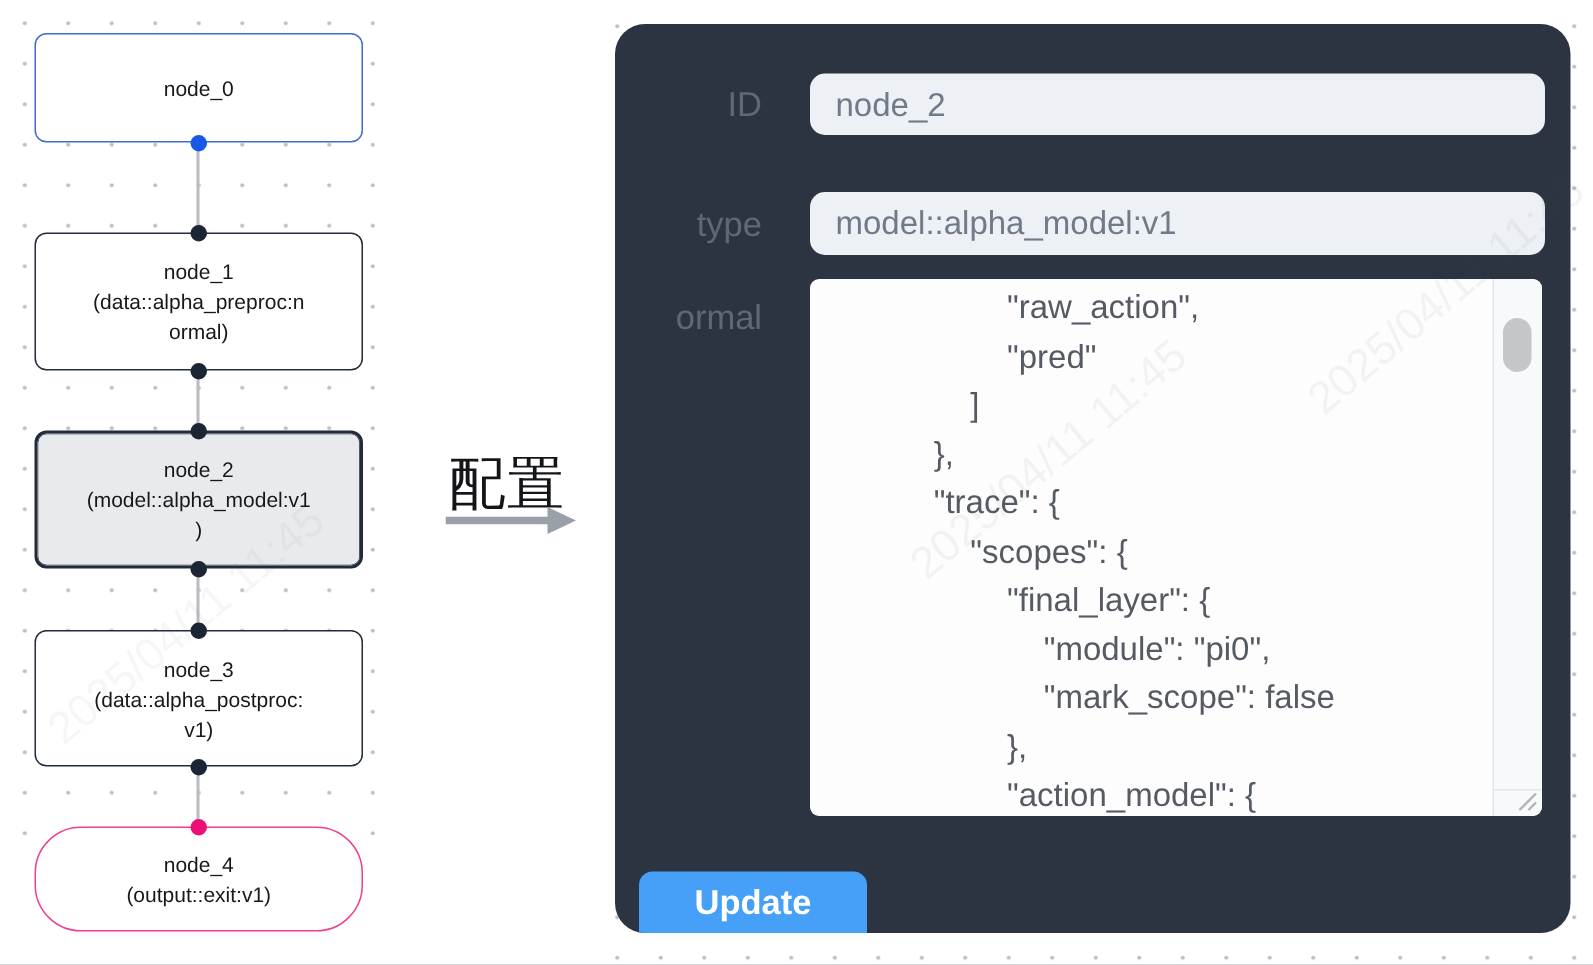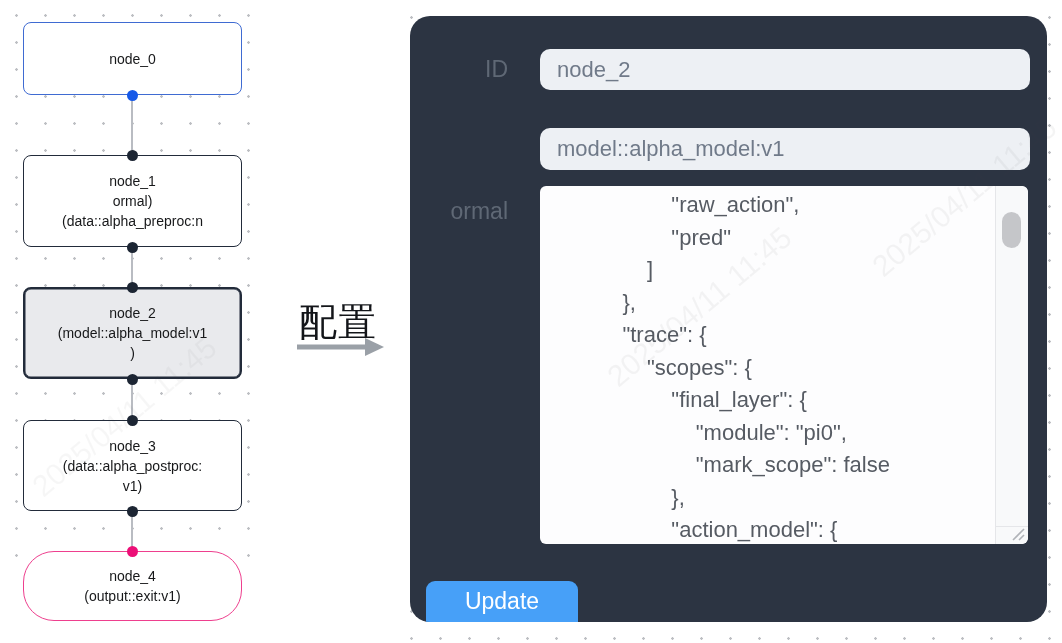--- a/index.html
+++ b/index.html
@@ -37,21 +37,21 @@
   .config-text{margin:0;padding:3px 0 0 58px;font-family:"Liberation Sans","DejaVu Sans",sans-serif;
          font-size:22px;line-height:32.5px;color:#565b63;white-space:pre;}
   .sb-hairline{position:absolute;left:455px;top:0;bottom:0;width:1px;background:#e5e6e9;}
   .sb-track{position:absolute;left:456px;right:0;top:0;bottom:0;background:#f8f9fa;
          border-radius:0 6px 6px 0;}
   .sb-thumb{position:absolute;right:7px;top:26px;width:19px;height:36px;border-radius:9.5px;
          background:#c5c6c9;}
   .sb-corner{position:absolute;right:0;bottom:17px;width:32px;height:1px;background:#e5e6e9;}
   .resize-grip{position:absolute;right:2px;bottom:2px;width:16px;height:16px;}
   .update-btn{position:absolute;left:16px;top:565px;width:152px;height:41px;border:none;
-         background:#47a0f8;color:#ffffff;font-size:23px;font-weight:400;border-radius:9px 9px 0 0;
+         background:#47a0f8;color:#ffffff;font-size:23px;font-weight:700;border-radius:9px 9px 0 0;
          font-family:"Liberation Sans","DejaVu Sans",sans-serif;}
   .watermark{position:absolute;font-size:30px;color:#444444;opacity:0.05;white-space:nowrap;
          transform:rotate(-40deg);pointer-events:none;z-index:5;}
 </style>
 </head>
 <body>
 
 <div class="page">
 
   <div class="graph-canvas dotted">
@@ -60,22 +60,22 @@
       <div class="edge" style="top: 379px; height: 41px;"></div>
       <div class="edge" style="top: 511px; height: 40px;"></div>
       <div class="node" style="left: 23px; top: 22px; width: 219px; height: 73px; border-color: rgb(63, 107, 210); background: rgb(255, 255, 255);">
     <div class="node-label">
           <div>node_0</div>
         </div>
   </div>
       <div class="node" style="left: 23px; top: 155px; width: 219px; height: 92px; border-color: rgb(34, 43, 58); background: rgb(255, 255, 255);">
     <div class="node-label">
           <div>node_1</div>
+          <div>(data::alpha_preproc:n</div>
           <div>ormal)</div>
-          <div>(data::alpha_preproc:n</div>
         </div>
   </div>
       <div class="node node--selected" style="left: 23px; top: 287px; width: 219px; height: 92px; border-color: rgb(34, 43, 58); background: rgb(233, 234, 237);">
     <div class="node-label">
           <div>node_2</div>
           <div>(model::alpha_model:v1</div>
           <div>)</div>
         </div>
   </div>
       <div class="node" style="left: 23px; top: 420px; width: 219px; height: 91px; border-color: rgb(34, 43, 58); background: rgb(255, 255, 255);">
@@ -106,20 +106,21 @@
     <line x1="0" y1="11" x2="70" y2="11" stroke="#9aa0a7" stroke-width="5"></line>
     <polygon points="68,2 87,11 68,20" fill="#9aa0a7"></polygon>
   </svg>
 
   <div class="panel-canvas dotted">
     <div class="panel">
 
       <div class="field-label lbl-id">ID</div>
       <input class="panel-input inp-id" type="text" value="node_2" style="">
 
+      <div class="field-label lbl-type">type</div>
       <input class="panel-input inp-type" type="text" value="model::alpha_model:v1" style="">
 
       <div class="field-label lbl-config">ormal</div>
       <div class="config-box">
         <pre class="config-text">            "raw_action",
             "pred"
         ]
     },
     "trace": {
         "scopes": {

